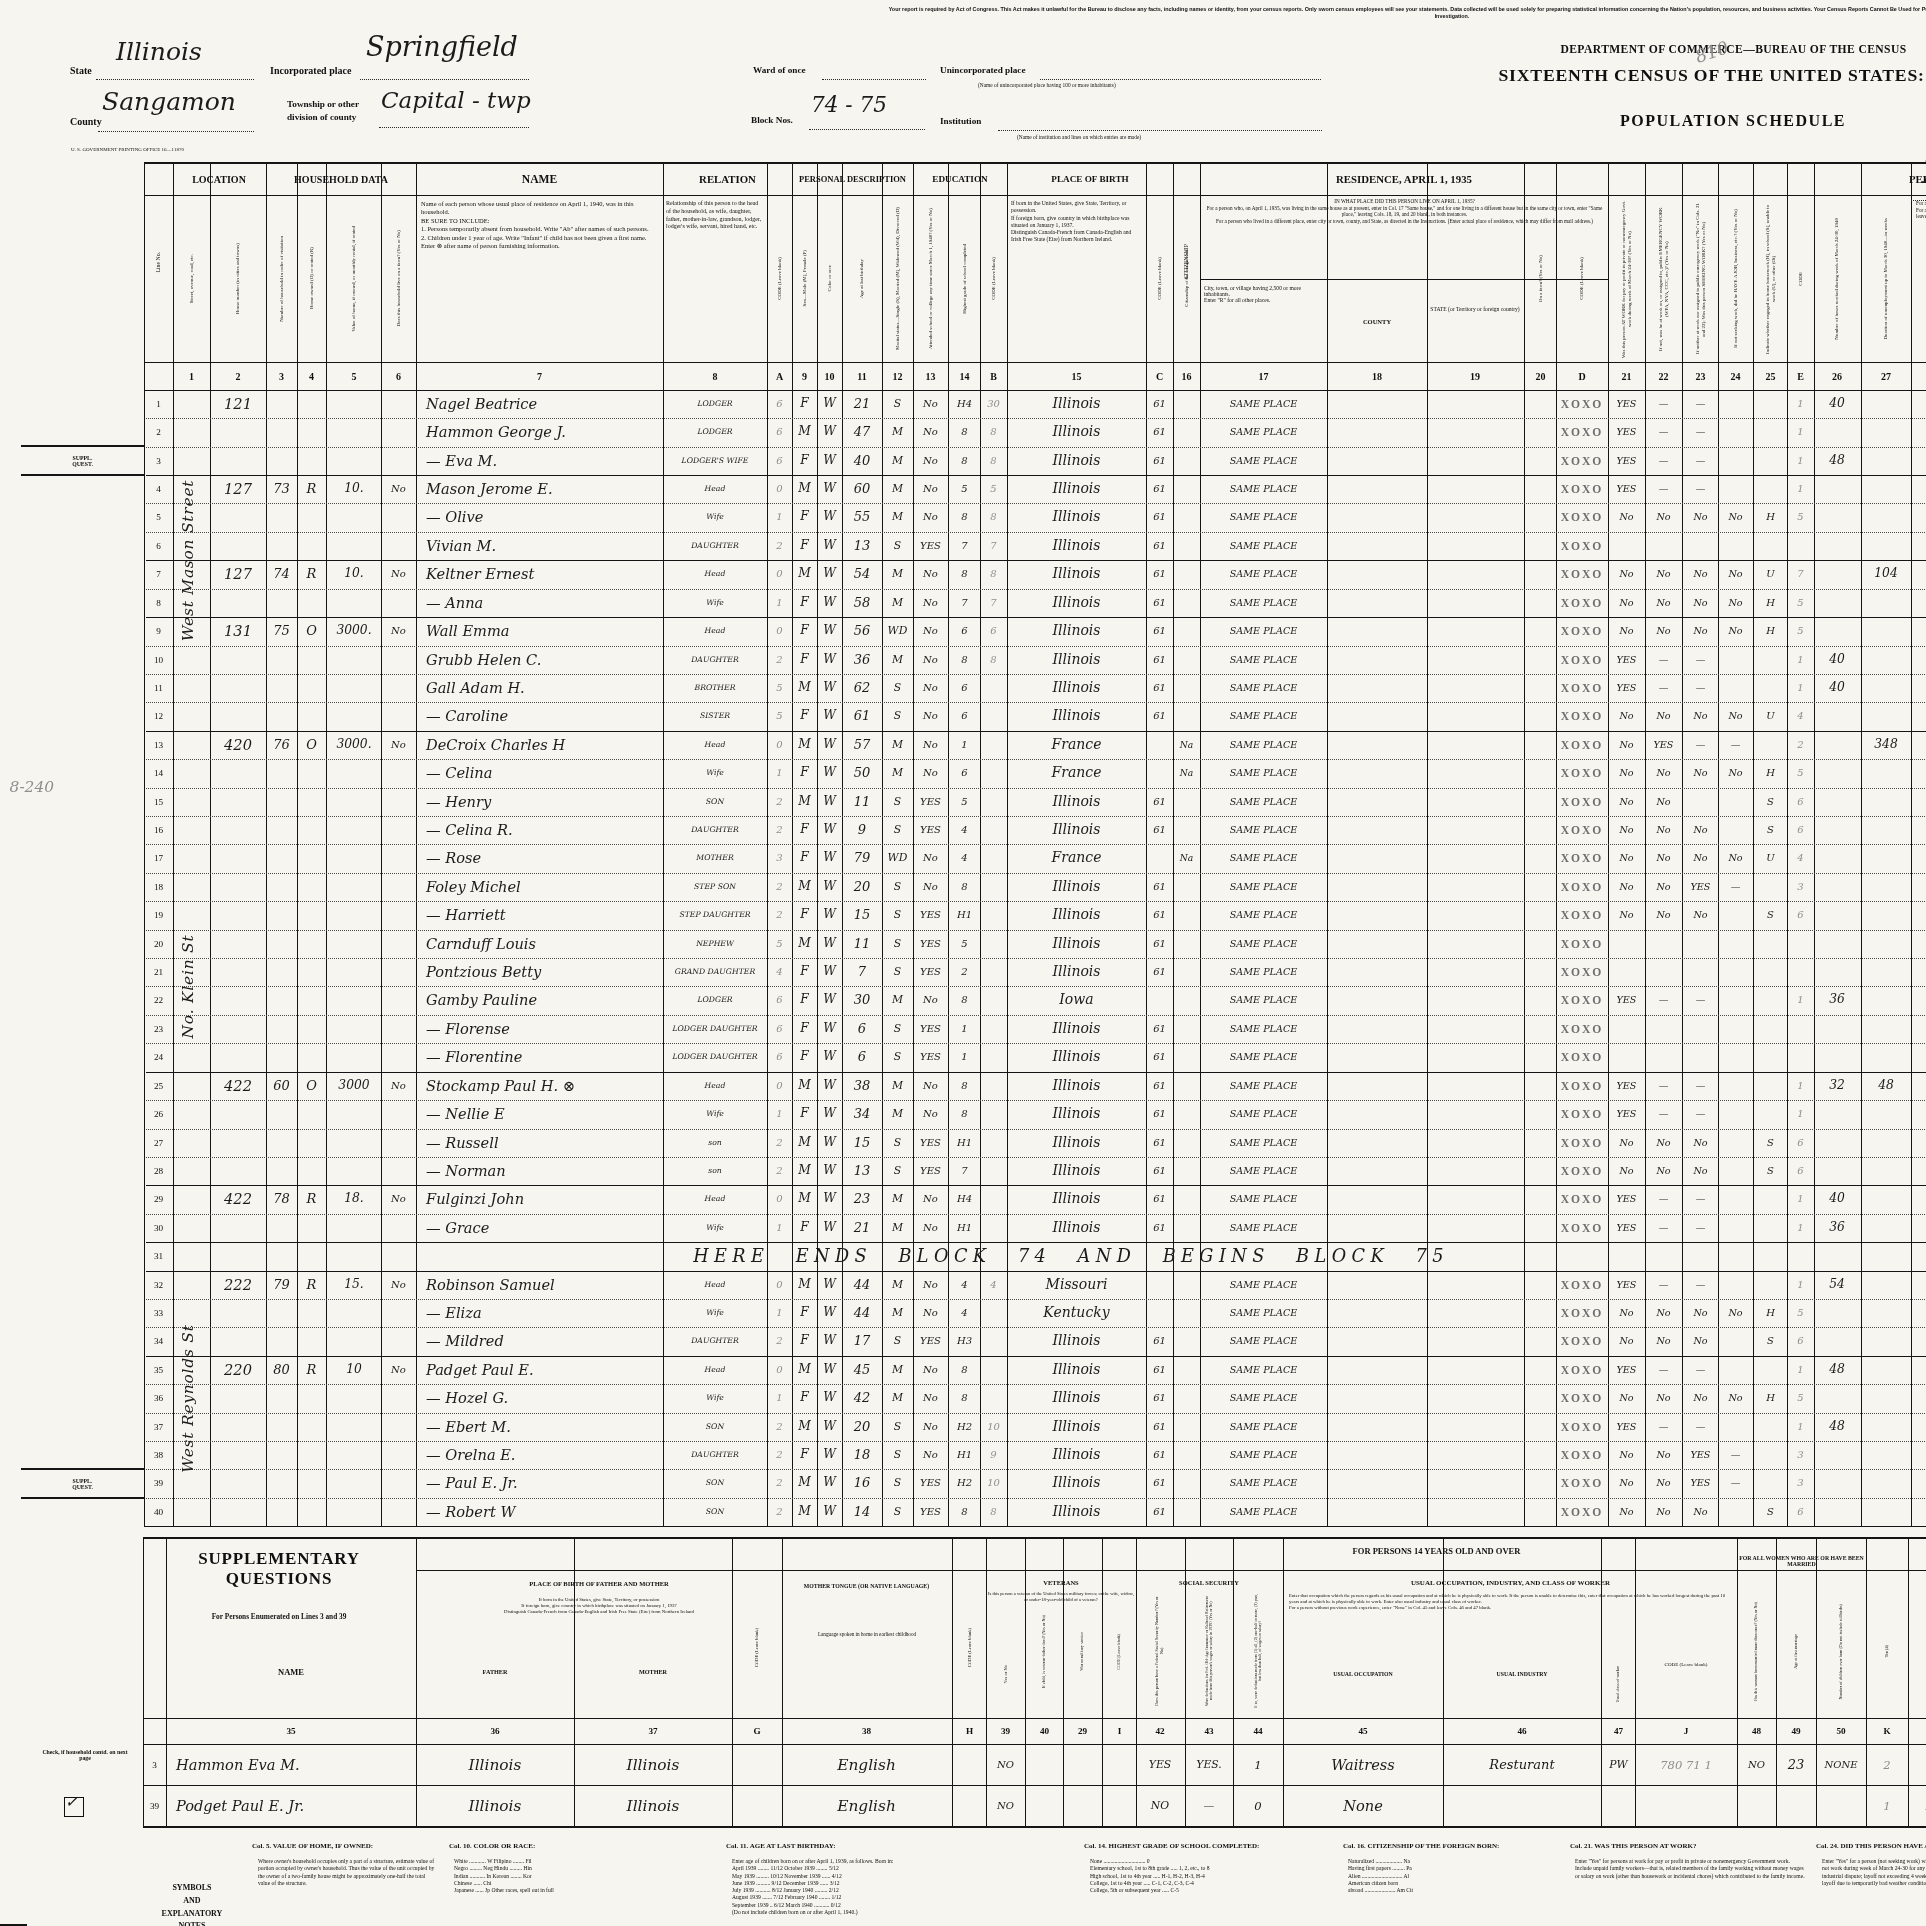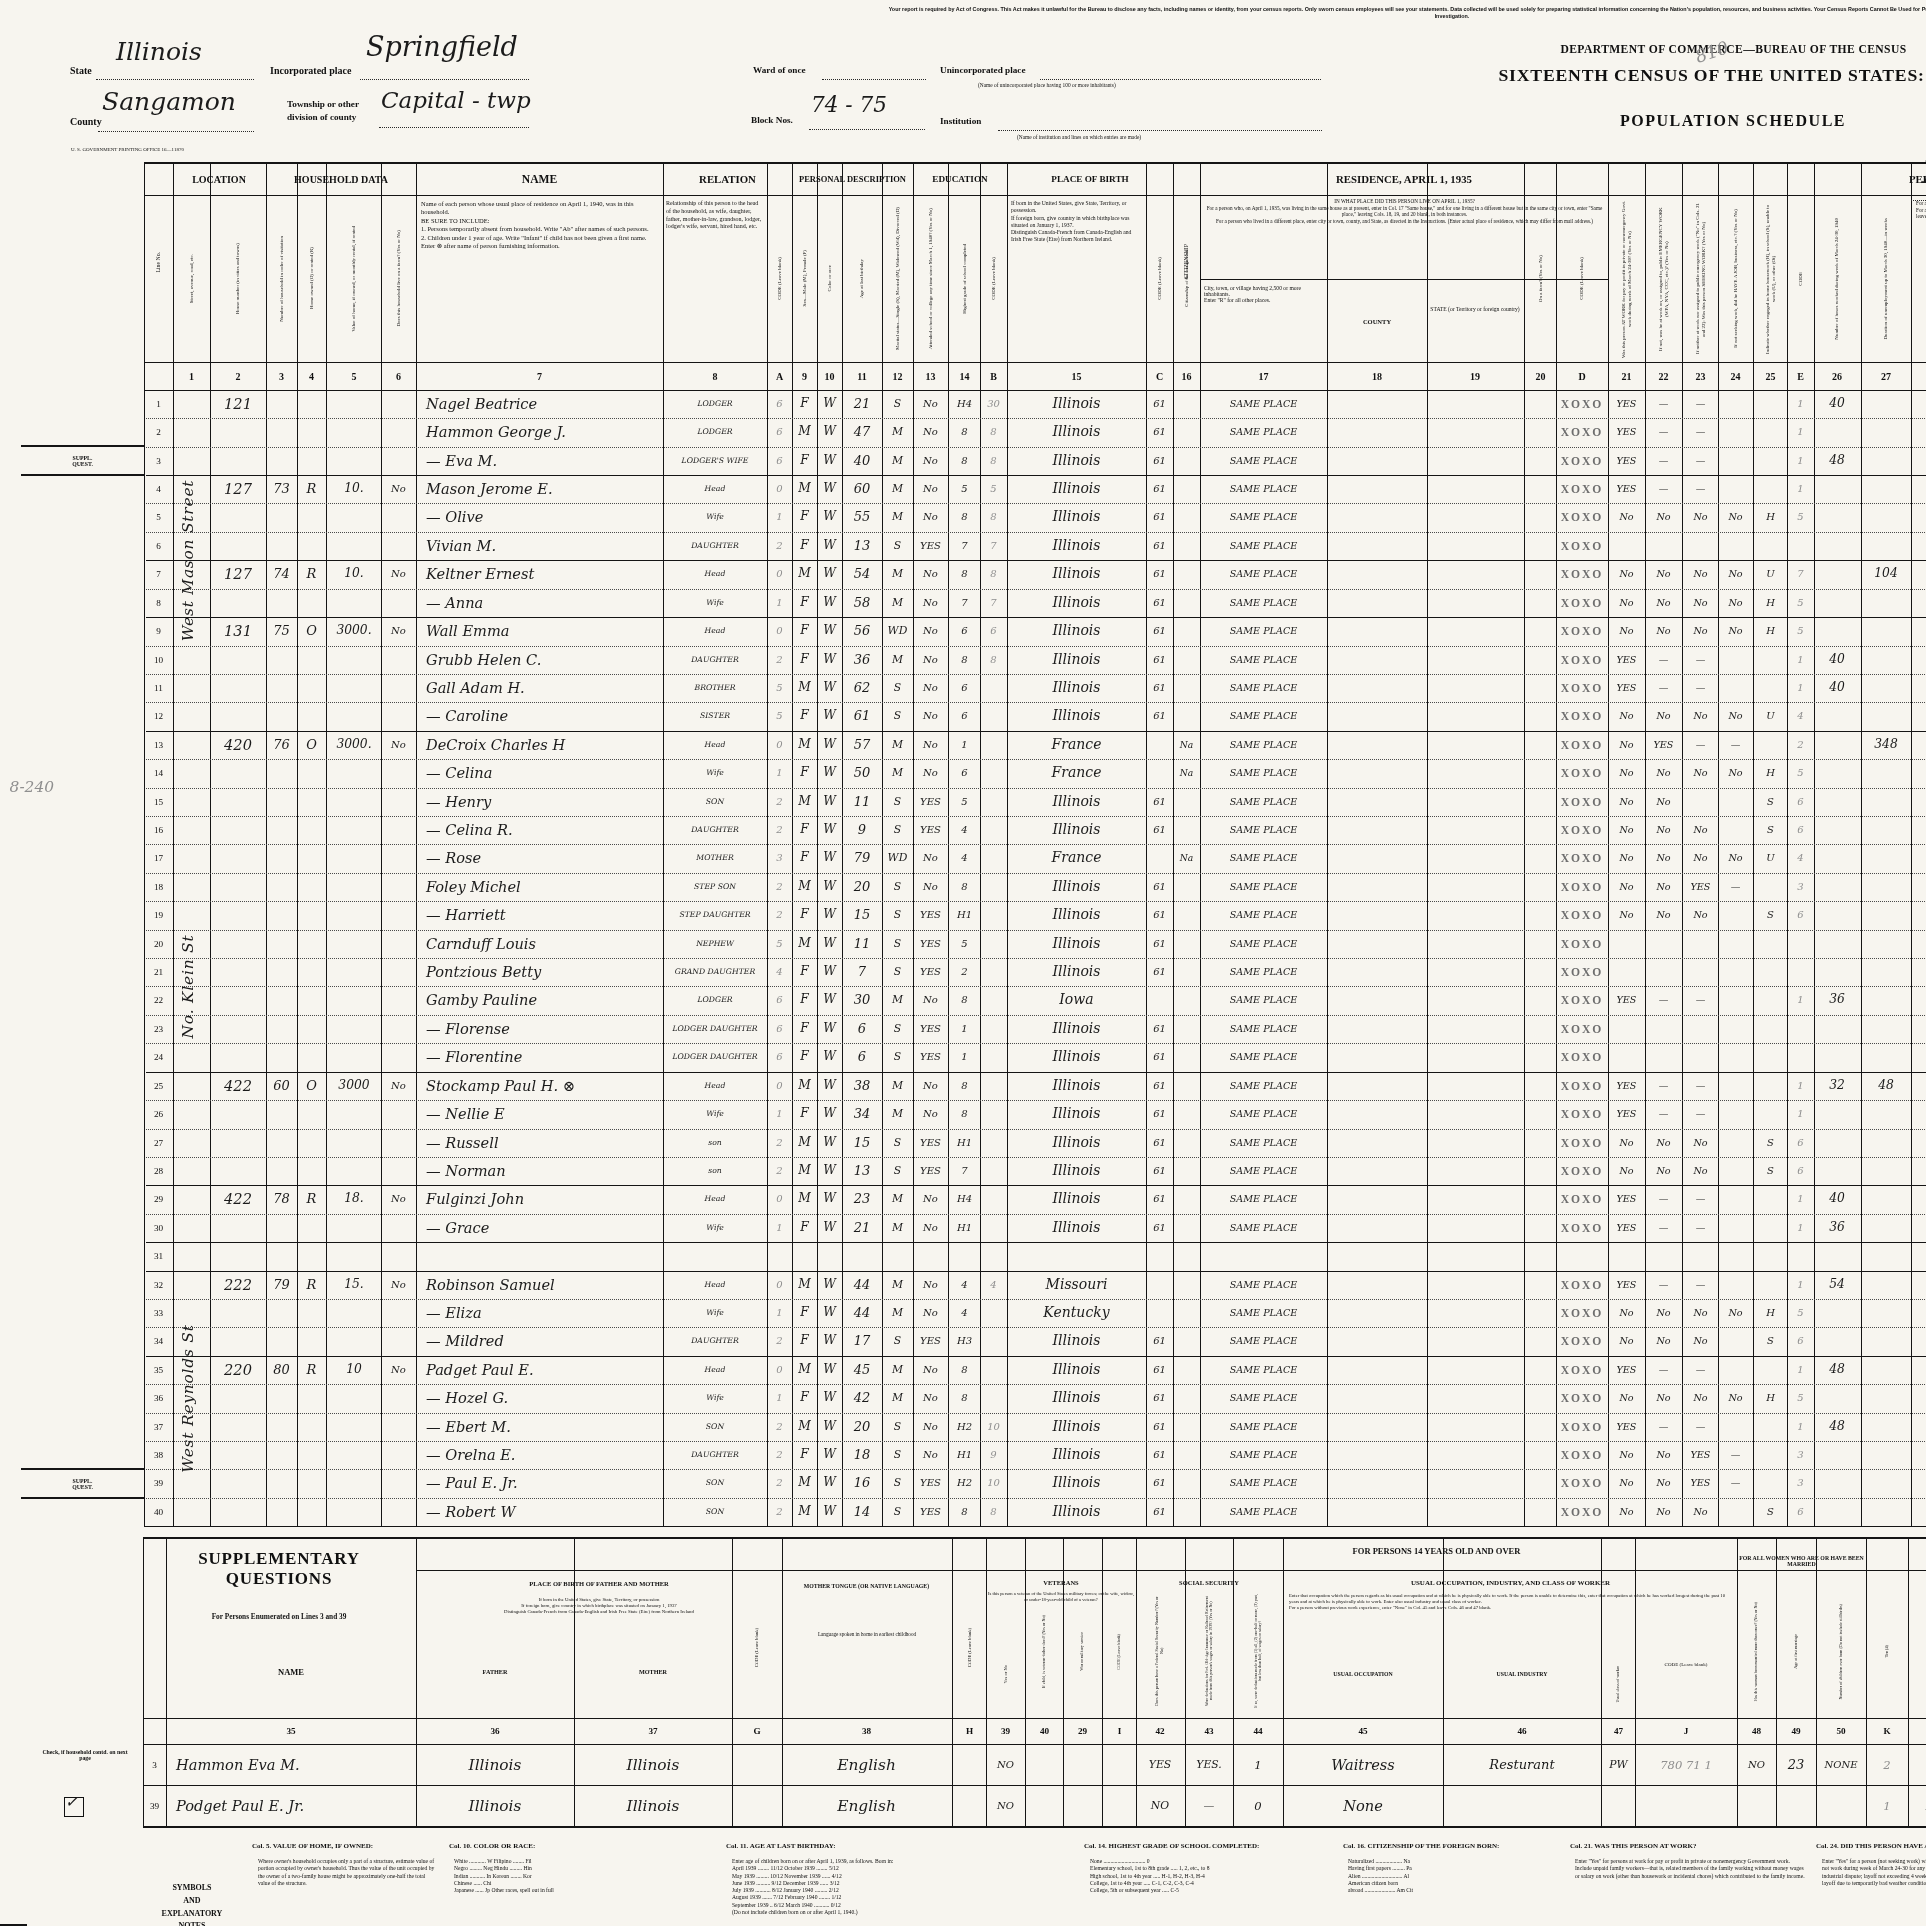--- a/index.html
+++ b/index.html
@@ -905,20 +905,21 @@
     <div class="abs hw cell" style="left: 1146px; top: 1214px; width: 27px; height: 28px; font-size: 10px; line-height: 0.95;">61</div>
     <div class="abs hw cell" style="left: 1200px; top: 1214px; width: 127px; height: 28px; font-size: 9.6px; line-height: 0.95;">SAME PLACE</div>
     <div class="abs stamp cell" style="left: 1556px; top: 1214px; width: 52px; height: 28px; font-size: 11.6px; line-height: 0.95;">XOXO</div>
     <div class="abs hw cell" style="left: 1608px; top: 1214px; width: 37px; height: 28px; font-size: 9.6px; line-height: 0.95;">YES</div>
     <div class="abs hw cell" style="left: 1645px; top: 1214px; width: 37px; height: 28px; font-size: 9.6px; line-height: 0.95;">—</div>
     <div class="abs hw cell" style="left: 1682px; top: 1214px; width: 37px; height: 28px; font-size: 9.6px; line-height: 0.95;">—</div>
     <div class="abs pc cell" style="left: 1787px; top: 1214px; width: 27px; height: 28px; font-size: 10px; line-height: 0.95;">1</div>
     <div class="abs hw cell" style="left: 1814px; top: 1214px; width: 46px; height: 28px; font-size: 12.3px; line-height: 0.95;">36</div>
     <div class="abs hw cell" style="left: 1911px; top: 1214px; width: 177px; height: 28px; font-size: 14px; line-height: 0.95;">Hand Ironer</div>
     <div class="abs pt cell" style="left: 144px; top: 1242px; width: 29px; height: 28px; font-size: 9.2px;">31</div>
+    <div class="abs hw cell" style="left: 416px; top: 1242px; width: 1310px; height: 28px; font-size: 17.7px; letter-spacing: 5.4px; word-spacing: 15.4px;">HERE  ENDS  BLOCK  74  AND  BEGINS  BLOCK  75</div>
     <div class="abs pt cell" style="left: 144px; top: 1271px; width: 29px; height: 28px; font-size: 9.2px;">32</div>
     <div class="abs hw cell" style="left: 210px; top: 1271px; width: 56px; height: 28px; font-size: 14.6px; line-height: 0.95;">222</div>
     <div class="abs hw cell" style="left: 266px; top: 1271px; width: 31px; height: 28px; font-size: 13px; line-height: 0.95;">79</div>
     <div class="abs hw cell" style="left: 297px; top: 1271px; width: 29px; height: 28px; font-size: 13px; line-height: 0.95;">R</div>
     <div class="abs hw cell" style="left: 326px; top: 1271px; width: 56px; height: 28px; font-size: 12.3px; line-height: 0.95;">15.</div>
     <div class="abs hw cell" style="left: 381px; top: 1271px; width: 35px; height: 28px; font-size: 10px; line-height: 0.95;">No</div>
     <div class="abs hw cell cellL" style="left: 416px; top: 1271px; width: 247px; height: 28px; font-size: 14.6px; line-height: 0.95;">Robinson Samuel</div>
     <div class="abs hw cell" style="left: 663px; top: 1271px; width: 104px; height: 28px; font-size: 7.7px; line-height: 0.95;">Head</div>
     <div class="abs pc cell" style="left: 767px; top: 1271px; width: 25px; height: 28px; font-size: 10px; line-height: 0.95;">0</div>
     <div class="abs hw cell" style="left: 792px; top: 1271px; width: 25px; height: 28px; font-size: 12.3px; line-height: 0.95;">M</div>

